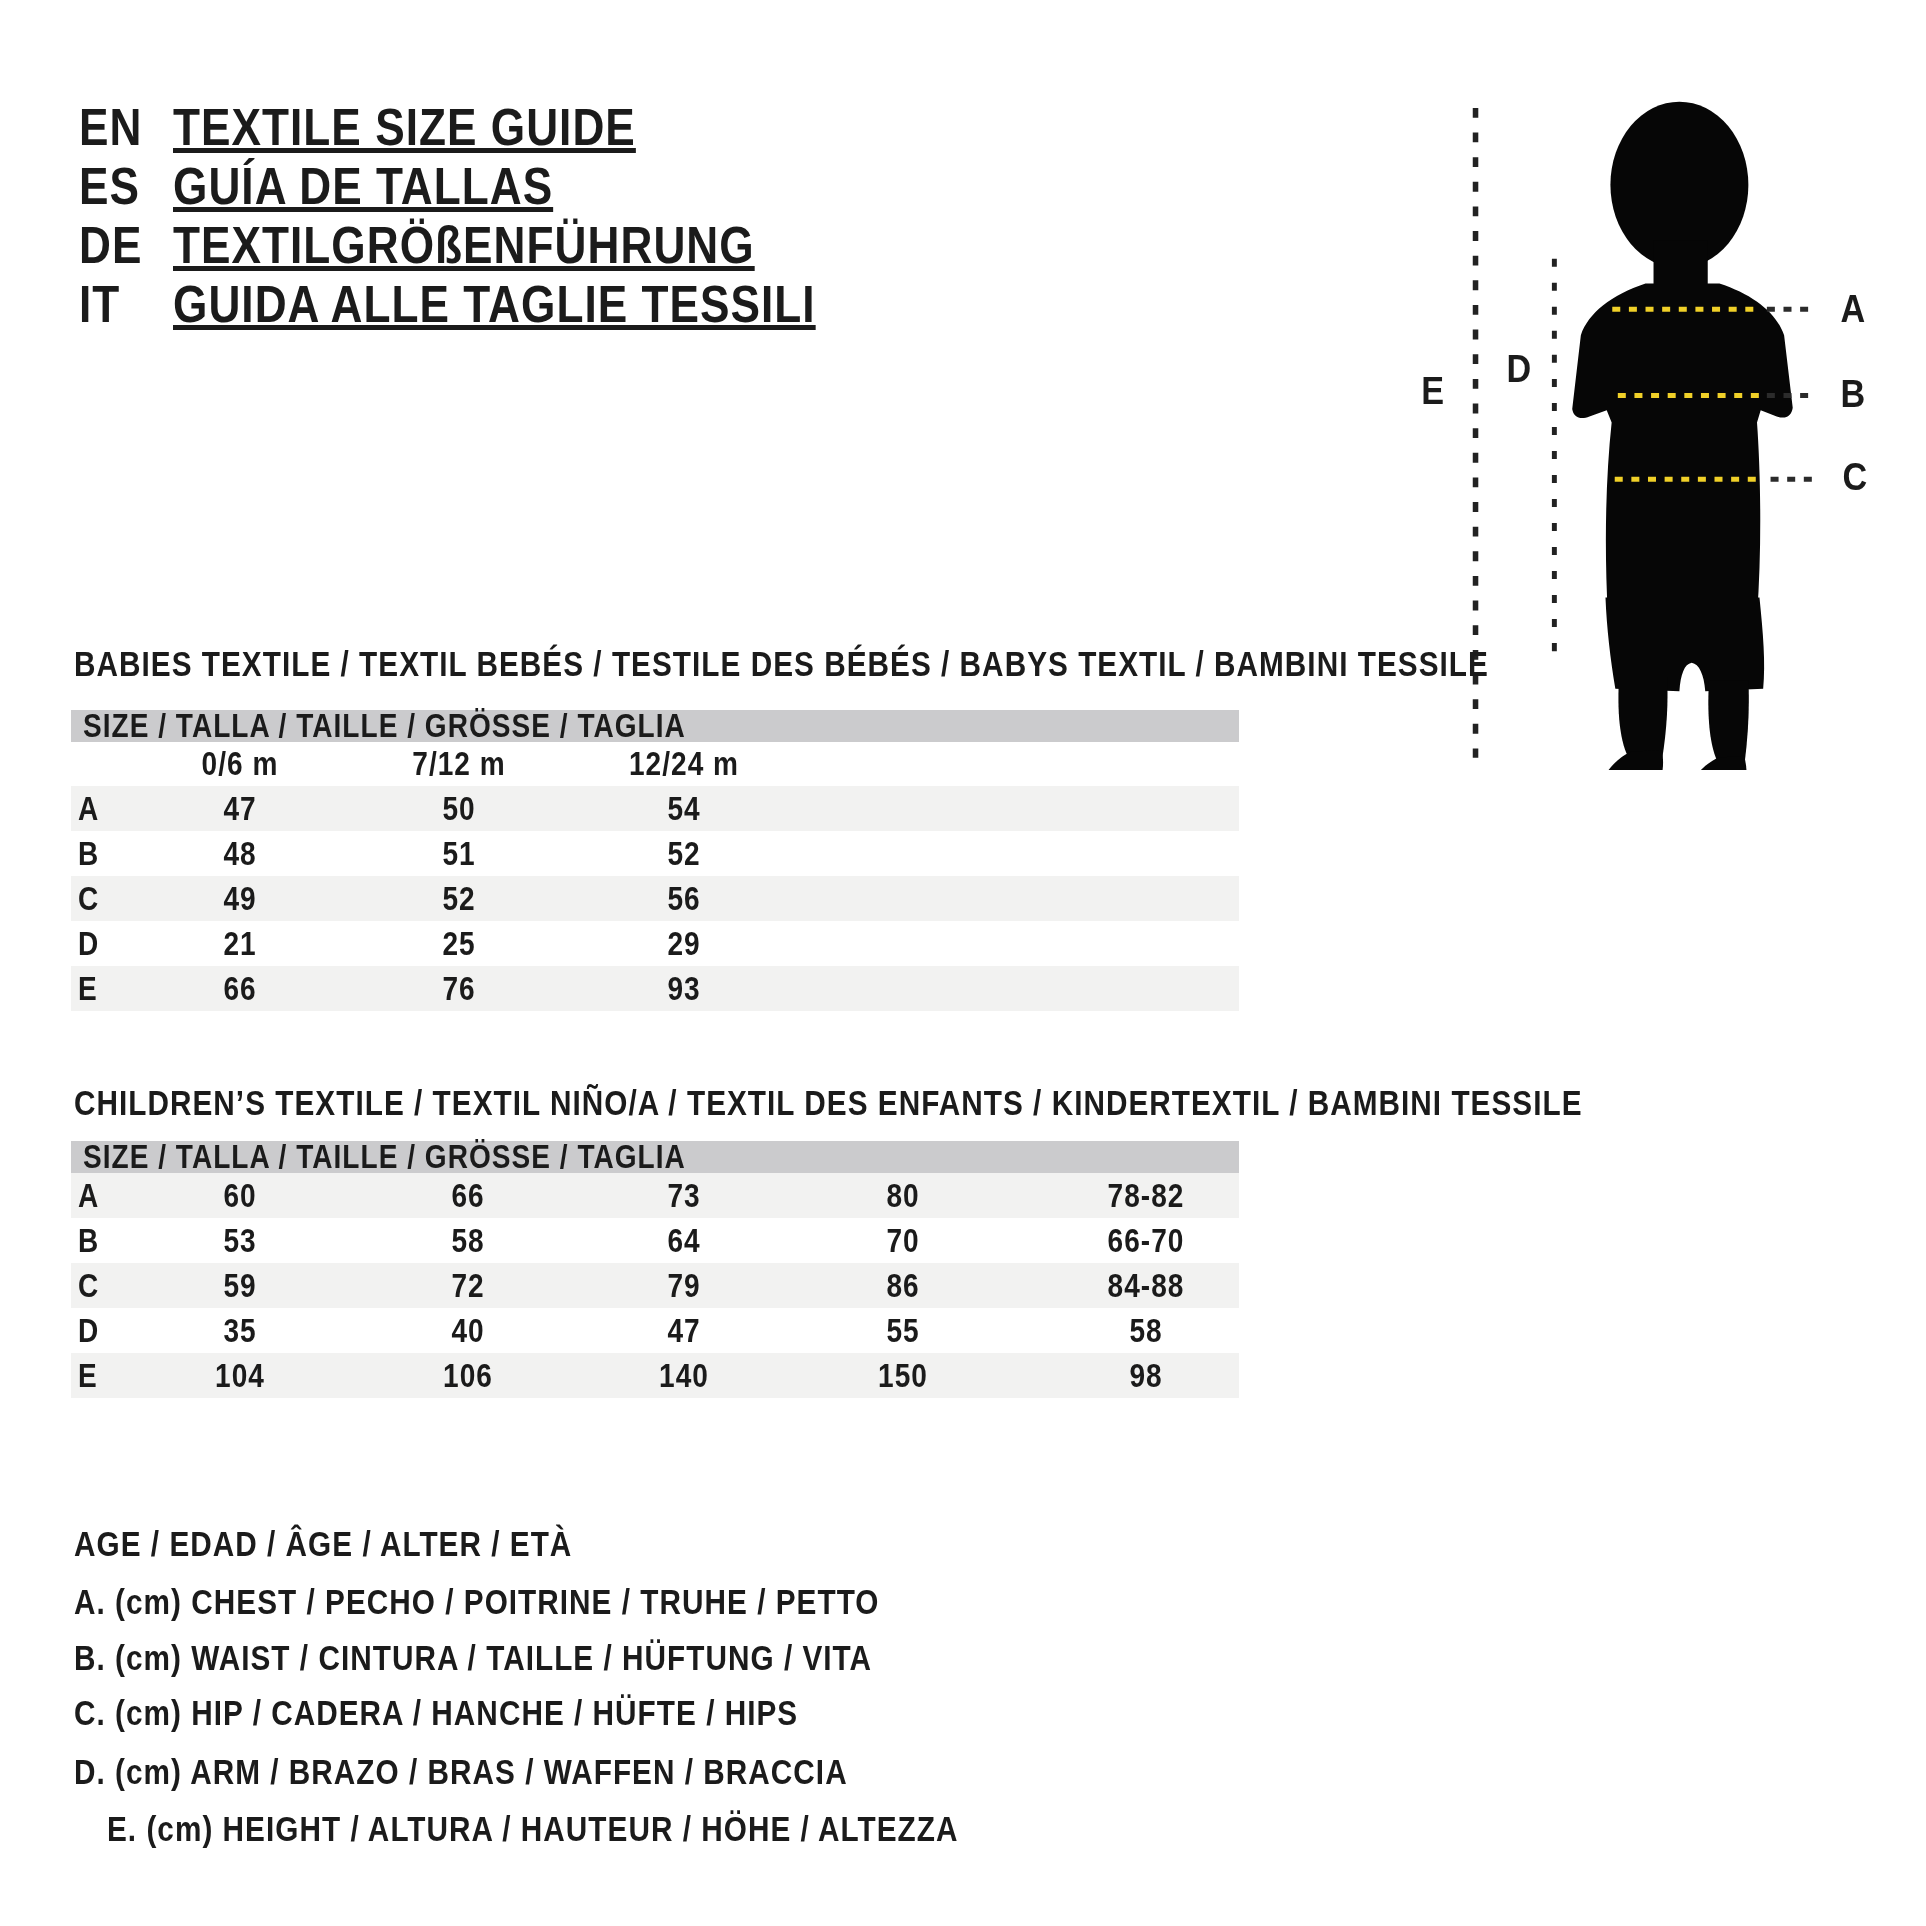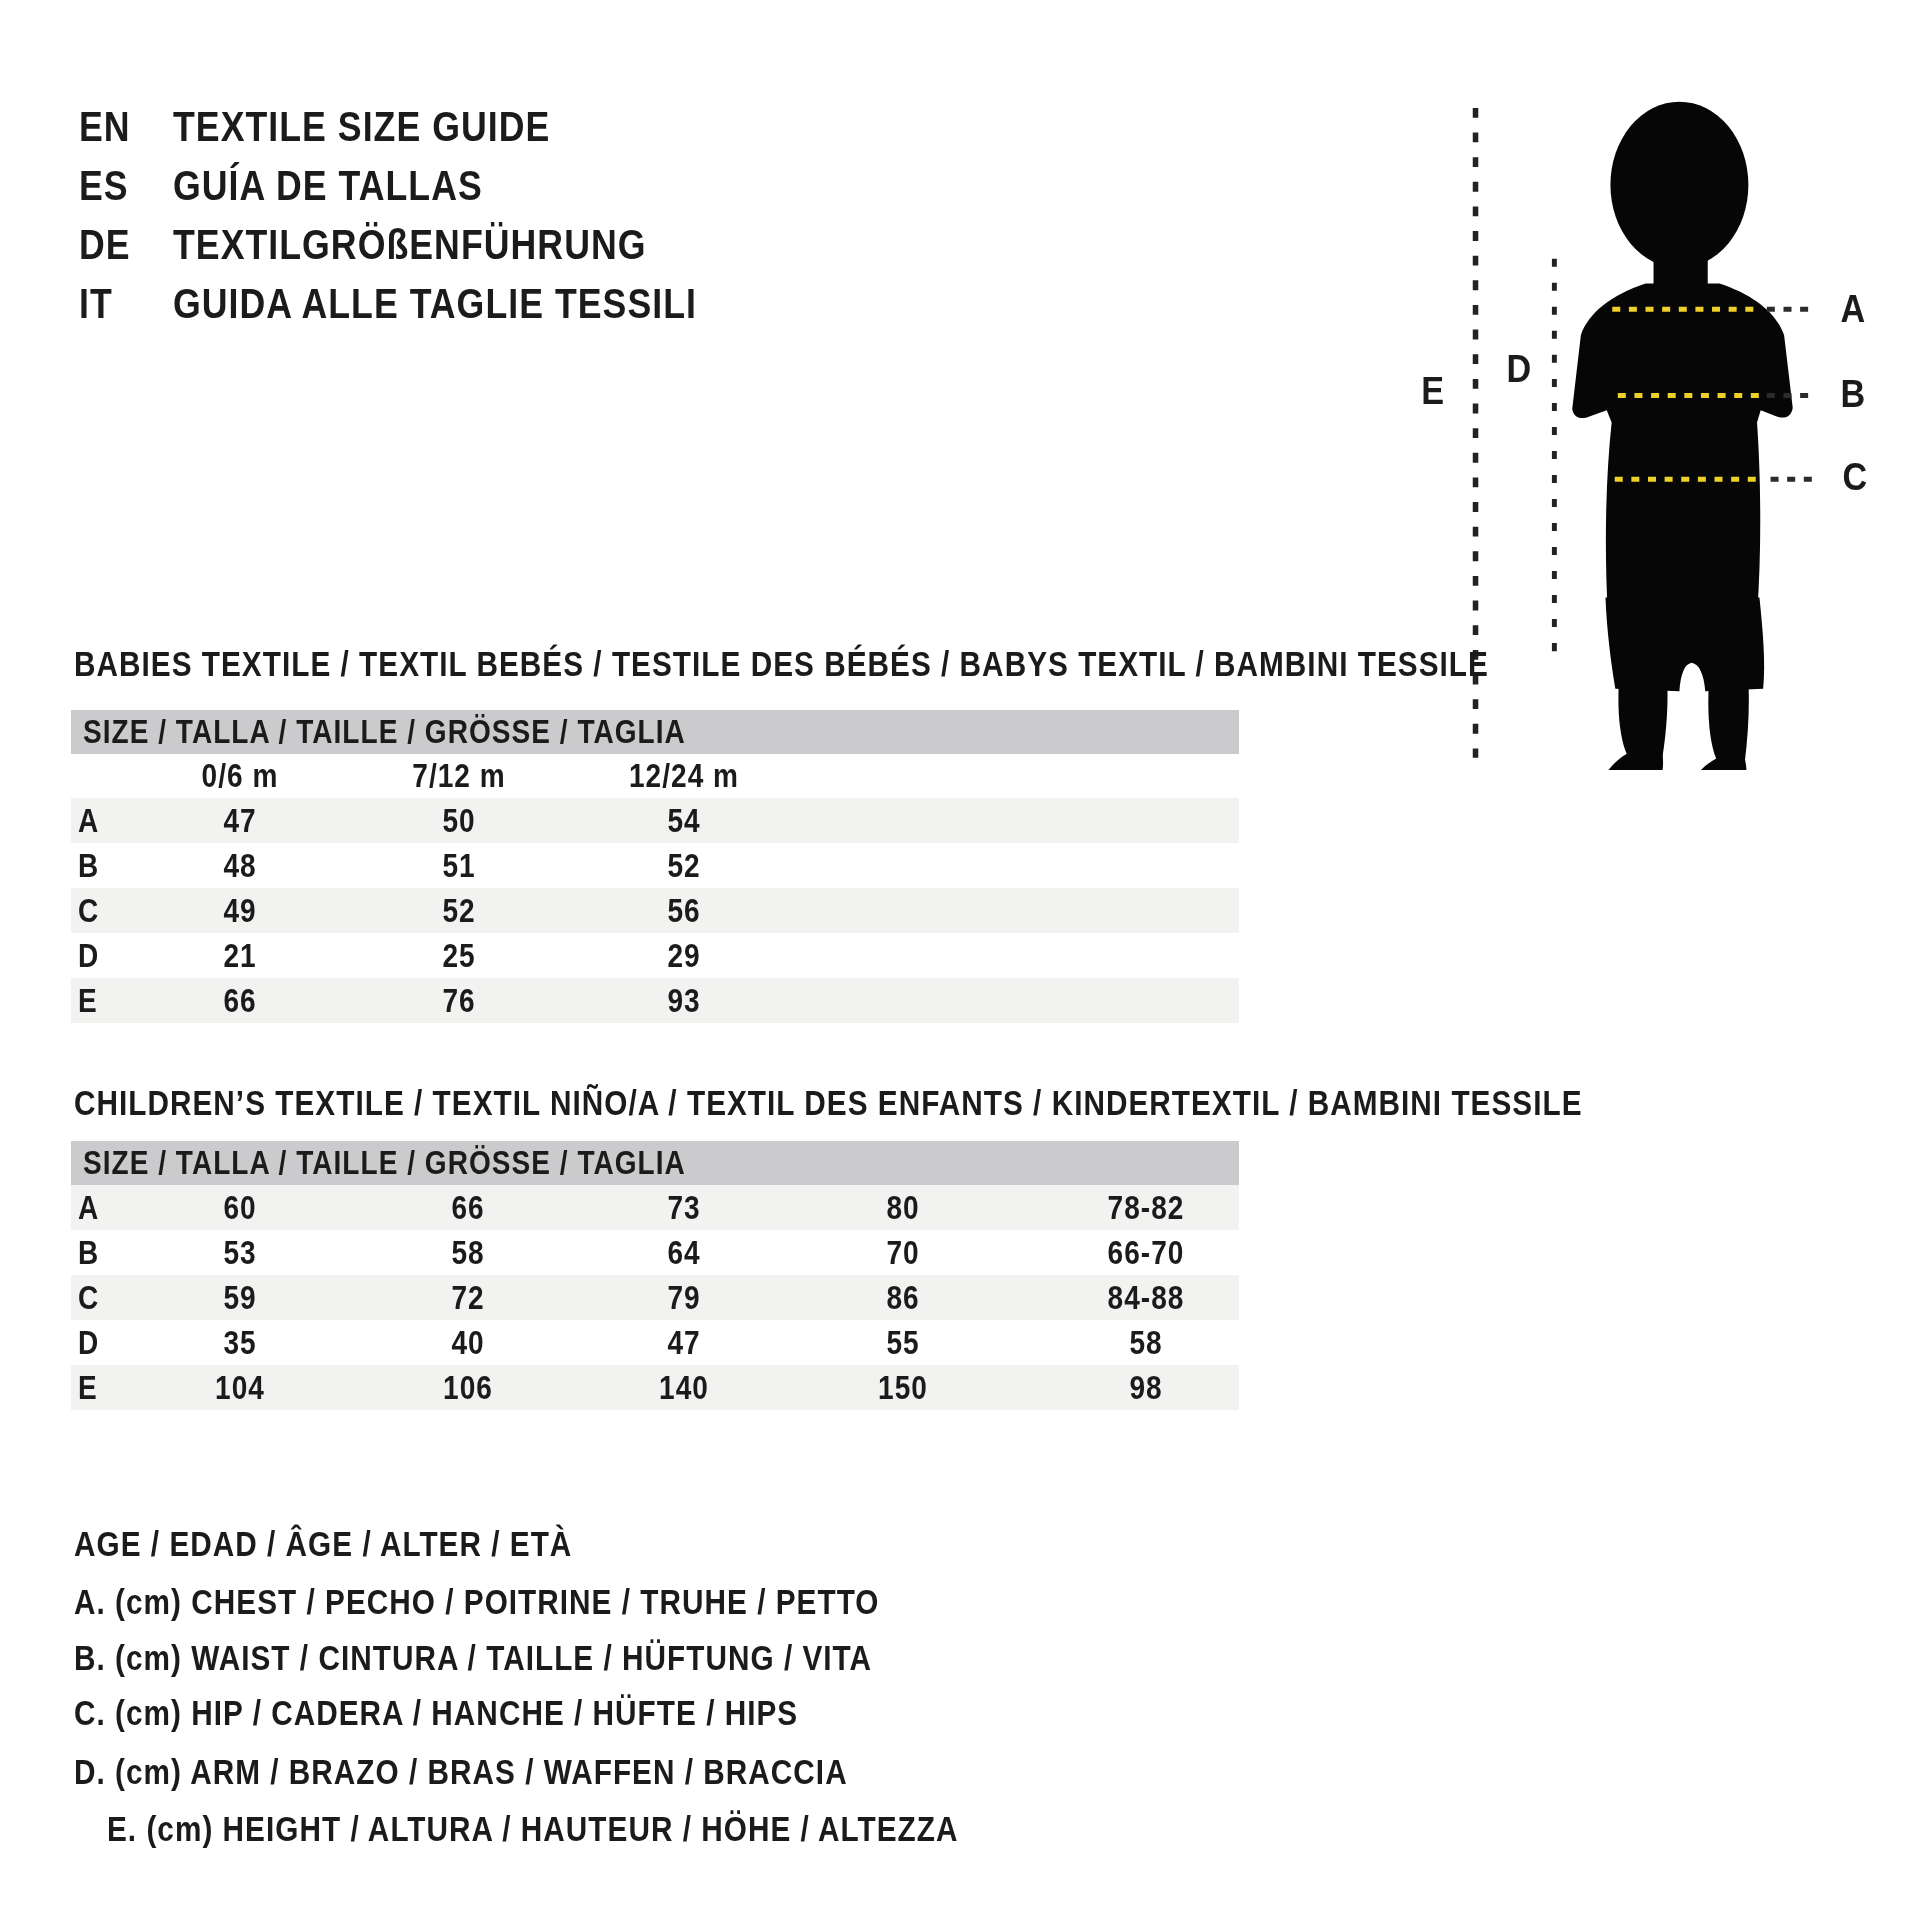--- a/index.html
+++ b/index.html
@@ -7,27 +7,27 @@
     width:1926px;height:1926px;background:#ffffff;position:relative;
     font-family:"Liberation Sans", sans-serif;font-weight:bold;color:#1b1b1b;
     overflow:hidden;
   }
   .cz{display:inline-block;transform:scaleX(0.85);transform-origin:left center;
       white-space:nowrap;letter-spacing:1.2px;}
   .cz-c{display:inline-block;transform:translateX(-50%) scaleX(0.85);
       transform-origin:center;white-space:nowrap;letter-spacing:1.2px;position:absolute;}
   
   .lang{position:absolute;left:79px;top:97px;}
-  .lang-row{display:flex;height:59px;align-items:center;font-size:42px;}
+  .lang-row{display:flex;height:59px;align-items:center;font-size:52px;text-decoration:underline;}
   .lang-code{width:94px;}
   
   .sec-title{position:absolute;left:74px;font-size:35px;}
   
   .tbl{position:absolute;left:71px;width:1168px;}
-  .size-bar{height:44px;display:flex;align-items:center;padding-left:12.3px;
+  .size-bar{height:32px;display:flex;align-items:center;padding-left:12.3px;
             box-sizing:border-box;font-size:33px;}
   .trow{height:44px;position:relative;font-size:33px;}
   .trow.data{height:45px;}
   .rlabel{position:absolute;left:7.4px;top:50%;transform:translateY(-50%) scaleX(0.85);
           transform-origin:left center;letter-spacing:1.2px;}
   .cz-c{top:50%;}
   .cell1{margin-top:-22px;line-height:44px;}
   
   .legend-line{position:absolute;left:74px;font-size:35px;height:43px;line-height:43px;}
   

